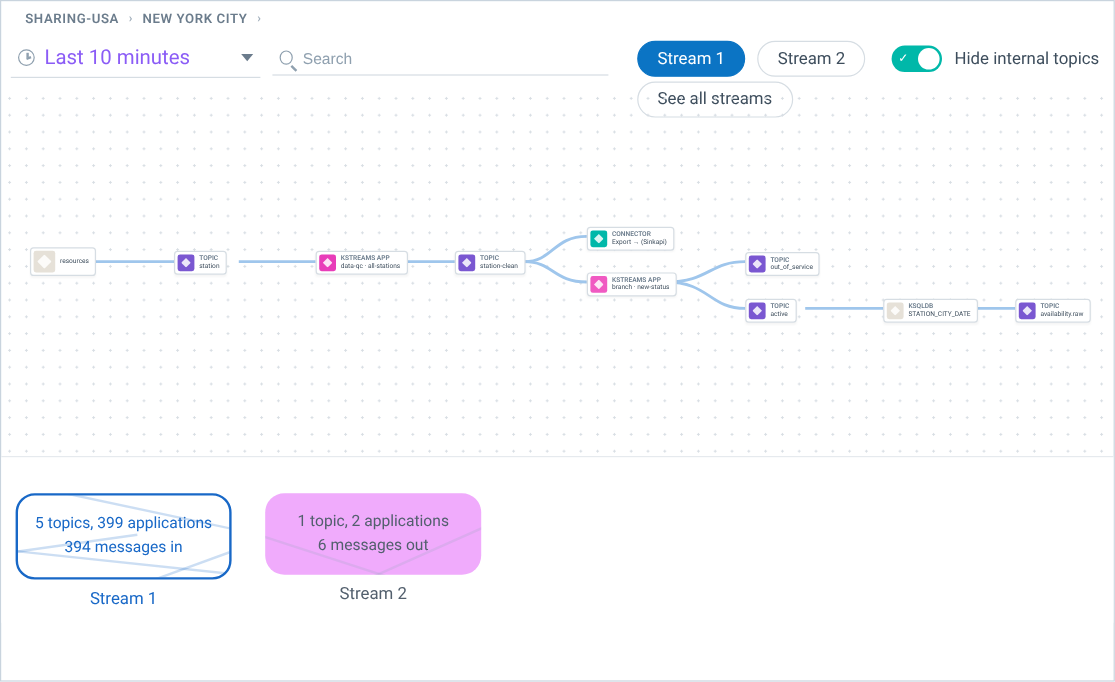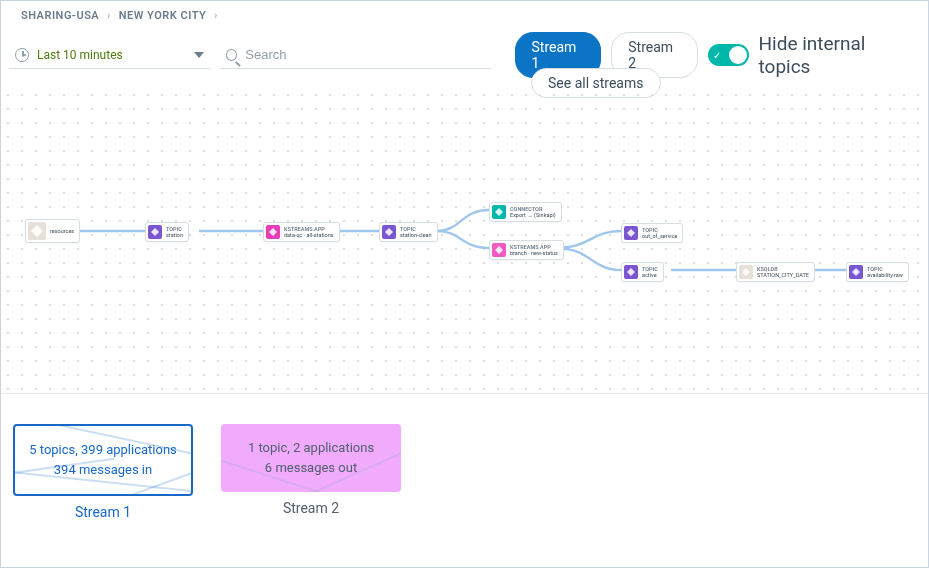--- a/index.html
+++ b/index.html
@@ -1,58 +1,58 @@
 <!DOCTYPE html>
 <html><head>
 <meta charset="utf-8">
 <style>
 * { box-sizing: border-box; margin: 0; padding: 0; }
 body { font-family: -apple-system, BlinkMacSystemFont, "Segoe UI", Roboto, sans-serif; background: #fff; width: 929px; height: 568px; overflow: hidden; position: relative; border: 1px solid #c9d4de; }
 .breadcrumbs { display: flex; align-items: center; gap: 8px; padding: 8px 20px 4px; font-size: 11px; font-weight: 600; letter-spacing: 0.5px; color: #6b7c8c; }
 .breadcrumbs .chev { color: #a0aebb; font-size: 10px; }
 .toolbar { display: flex; align-items: center; gap: 10px; padding: 6px 8px 10px; position: relative; }
-.time-picker { display: flex; align-items: center; gap: 8px; border-bottom: 1px solid #d6dde3; padding: 6px 6px; width: 208px; color: #4d7c0f; font-size: 12px; cursor: pointer; }
+.time-picker { display: flex; align-items: center; gap: 8px; border-bottom: 1px solid #d6dde3; padding: 6px 6px; width: 208px; color: #8b5cf6; font-size: 17px; cursor: pointer; }
 .time-picker .clock { width: 14px; height: 14px; border: 1.5px solid #8fa0af; border-radius: 50%; position: relative; }
 .time-picker .clock::before { content: ""; position: absolute; left: 50%; top: 50%; width: 4px; height: 1.5px; background: #8fa0af; transform-origin: left; transform: rotate(-20deg); }
 .time-picker .clock::after { content: ""; position: absolute; left: 50%; top: 50%; width: 1.5px; height: 4px; background: #8fa0af; transform: translateY(-100%); }
 .time-picker .spacer { flex: 1; }
 .time-picker .chev-down { width: 0; height: 0; border-left: 5px solid transparent; border-right: 5px solid transparent; border-top: 6px solid #6b7c8c; }
 .search { display: flex; align-items: center; gap: 8px; border-bottom: 1px solid #d6dde3; padding: 6px 6px; width: 280px; color: #8fa0af; font-size: 14px; }
 .search .mag { width: 12px; height: 12px; border: 1.7px solid #8fa0af; border-radius: 50%; position: relative; }
 .search .mag::after { content: ""; position: absolute; right: -5px; bottom: -5px; width: 6px; height: 1.7px; background: #8fa0af; transform: rotate(45deg); }
 .search input { border: none; outline: none; font-size: 13px; width: 100%; background: transparent; color: #333; }
 .search input::placeholder { color: #8fa0af; }
 .pills { display: flex; gap: 10px; margin-left: 14px; }
 .pill { border: 1px solid #d6dde3; border-radius: 18px; padding: 6px 16px; font-size: 14px; color: #3d4d5c; background: #fff; cursor: pointer; }
 .pill.active { background: #0b74c4; border-color: #0b74c4; color: #fff; }
 .pill.seeall { position: absolute; left: 530px; top: 42px; }
 .toggle-group { display: flex; align-items: center; gap: 10px; margin-left: auto; margin-right: 4px; }
 .toggle { width: 42px; height: 22px; border-radius: 12px; background: #00b8a9; position: relative; cursor: pointer; }
 .toggle::after { content: "✓"; position: absolute; left: 5px; top: 50%; transform: translateY(-50%); font-size: 10px; color: #fff; }
 .toggle .knob { position: absolute; right: 2px; top: 2px; width: 18px; height: 18px; background: #fff; border-radius: 50%; }
-.toggle-label { font-size: 19px; color: #3d4d5c; }
+.toggle-label { font-size: 14px; color: #3d4d5c; }
 .canvas { position: relative; height: 306px; background-image: radial-gradient(#d8dee4 0.9px, transparent 0.9px); background-size: 14px 14px; border-bottom: 1px solid #e6eaee; }
 .node { position: absolute; display: flex; align-items: center; background: #fff; border: 1px solid #d6dde3; border-radius: 3px; padding: 2px 5px 2px 2px; gap: 4px; font-size: 6px; line-height: 1.1; color: #3d4d5c; cursor: pointer; box-shadow: 0 1px 2px rgba(0,0,0,0.04); white-space: nowrap; }
 .node .chip { width: 14px; height: 14px; border-radius: 2px; flex-shrink: 0; position: relative; }
 .node .chip::after { content: ""; position: absolute; inset: 3px; background: rgba(255,255,255,0.85); clip-path: polygon(50% 0, 100% 50%, 50% 100%, 0 50%); }
 .chip.pink { background: #e83db9; }
 .chip.pink2 { background: #f05ac2; }
 .chip.purple { background: #7a57d1; }
 .chip.teal { background: #00b8a9; }
 .chip.ltgrey { background: #e6e1d8; }
 .node .lbl { display: flex; flex-direction: column; }
 .node .lbl .t1 { font-weight: 600; font-size: 5.5px; color: #6b7c8c; text-transform: uppercase; }
 .node .lbl .t2 { font-size: 5.5px; color: #3d4d5c; }
 svg.edges { position: absolute; inset: 0; width: 100%; height: 100%; pointer-events: none; }
 svg.edges path { stroke: #9fc6ec; stroke-width: 2.4; fill: none; }
 .n0 .chip { width: 18px; height: 18px; }
 .n0 { border: 1px solid #d6dde3; }
 .bottom { display: flex; gap: 28px; padding: 30px 12px 12px; background: #fff; }
 .card { width: 180px; display: flex; flex-direction: column; align-items: center; gap: 0; }
-.card-body { width: 100%; border-radius: 4px; padding: 14px 10px; text-align: center; font-size: 13px; line-height: 1.55; position: relative; overflow: hidden; }
+.card-body { width: 100%; border-radius: 16px; padding: 14px 10px; text-align: center; font-size: 13px; line-height: 1.55; position: relative; overflow: hidden; }
 .card.active .card-body { border: 2.5px solid #1868c7; color: #1868c7; }
 .card.inactive .card-body { background: #f0abfc; color: #525f6d; }
 .card .title { margin-top: 8px; font-size: 14px; }
 .card.active .title { color: #1868c7; }
 .card.inactive .title { color: #525f6d; }
 .card-body .bgline { position: absolute; background: rgba(150,170,190,0.22); height: 1.5px; }
 .card.active .card-body .bgline { background: rgba(24,104,199,0.22); }
 </style>
 </head>
 <body>

